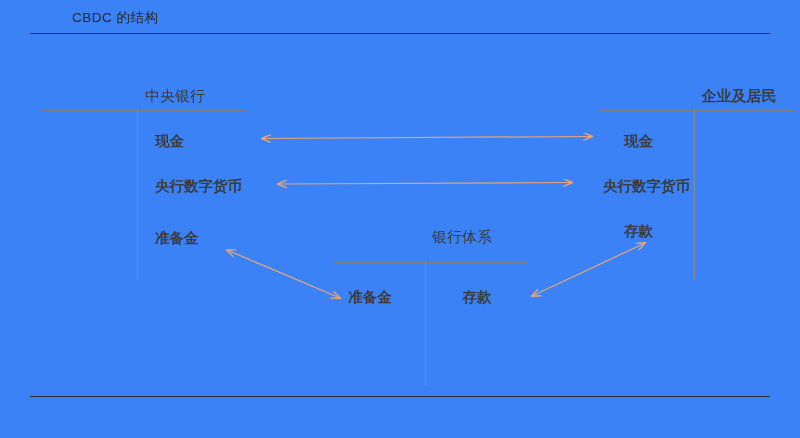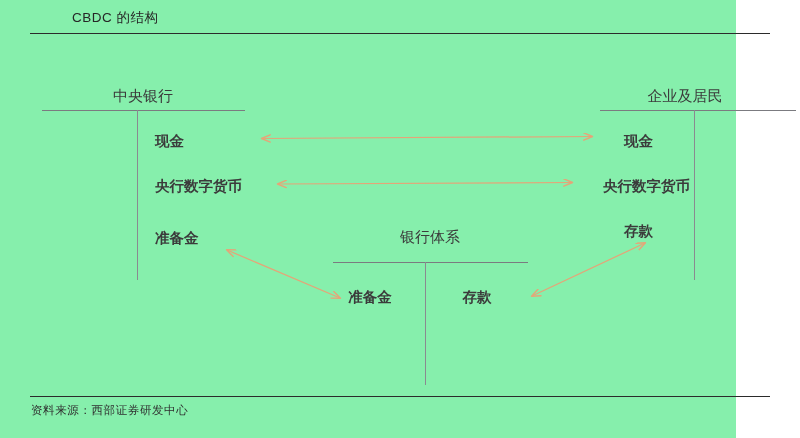--- a/index.html
+++ b/index.html
@@ -9,23 +9,23 @@
   }
   body {
     width: 800px;
     height: 438px;
     font-family: "Liberation Sans", "DejaVu Sans", sans-serif;
     color: #3a3a3a;
     overflow: hidden;
   }
   .page {
     position: relative;
-    width: 736px;
+    width: 800px;
     height: 438px;
-    background: #86efac;
+    background: #3b82f6;
   }
 
   
   .fig-title {
     position: absolute;
     left: 72px;
     top: 9px;
     font-size: 13.5px;
     letter-spacing: 0.5px;
     color: #262626;
@@ -75,20 +75,21 @@
     pointer-events: none;
   }
 
   
   .t-title {
     position: absolute;
     font-size: 15px;
     color: #3b3b3b;
     white-space: nowrap;
     transform: translateX(-50%);
+    margin-left: 32px;
   }
   .t-hline {
     position: absolute;
     height: 0;
     border-top: 1.4px solid #7b7b80;
   }
   .t-vline {
     position: absolute;
     width: 0;
     border-left: 1.4px solid #8a8a90;
@@ -149,27 +150,26 @@
     <div>
       <div class="t-title" style="left:430px; top:188px;font-family:Liberation Serif, serif;">银行体系</div>
       <div class="t-hline" style="left:333px; top:222px; width:195px;"></div>
       <div class="t-vline" style="left:425px; top:222px; height:123px;"></div>
 
       <div class="t-item center-align" style="left:370px; top:248px;">准备金</div>
       <div class="t-item center-align" style="left:477px; top:248px;">存款</div>
     </div>
 
     <div>
-      <div class="t-title" style="left:685px; top:47px;">企业及居民</div>
+      <div class="t-title" style="left:707px; top:47px;font-weight:bold;">企业及居民</div>
       <div class="t-hline" style="left:600px; top:70px; width:196px;"></div>
       <div class="t-vline" style="left:694px; top:70px; height:170px;"></div>
 
       <div class="t-item" style="left:624px; top:92px;">现金</div>
       <div class="t-item right-align" style="left:690px; top:137px;">央行数字货币</div>
       <div class="t-item" style="left:624px; top:182px;">存款</div>
     </div>
 
   </div>
 
   <div class="rule-bottom"></div>
-  <div class="source">资料来源：西部证券研发中心</div>
 
 </div>
 
 </body></html>

